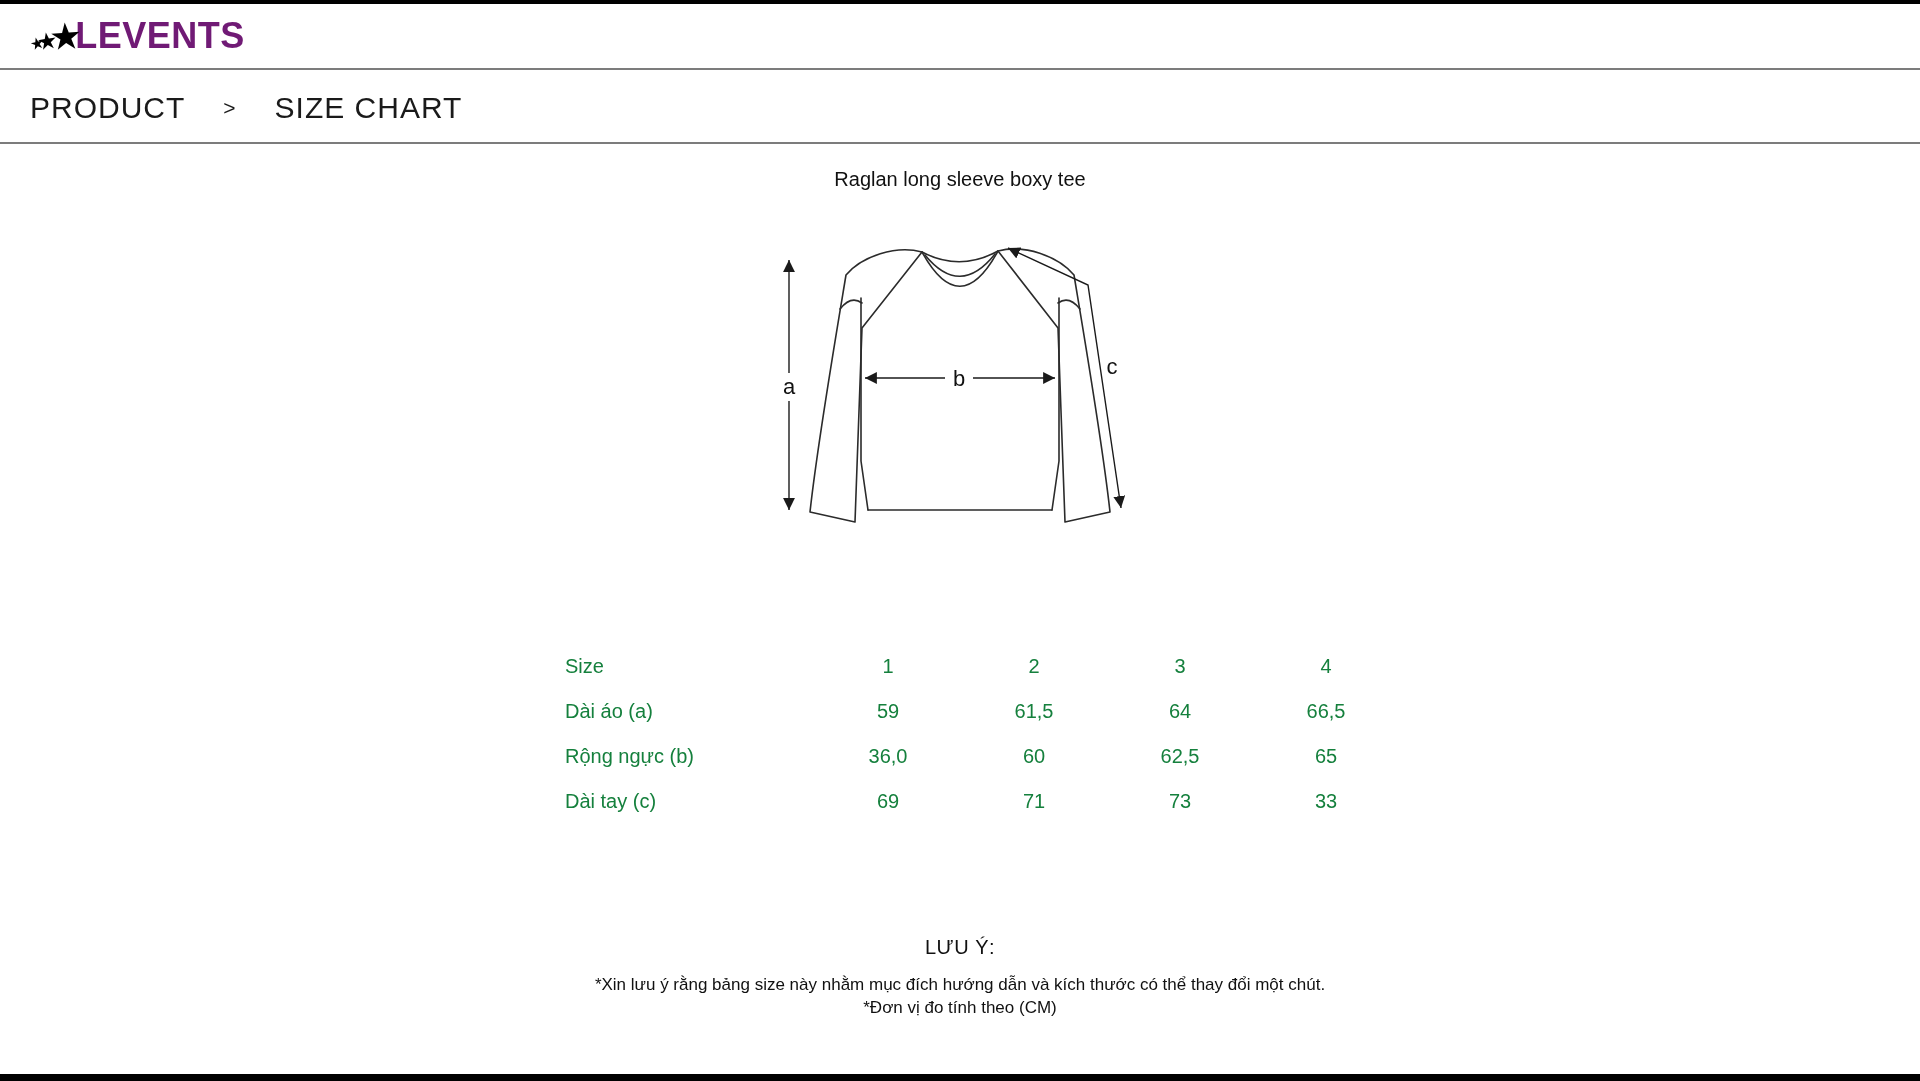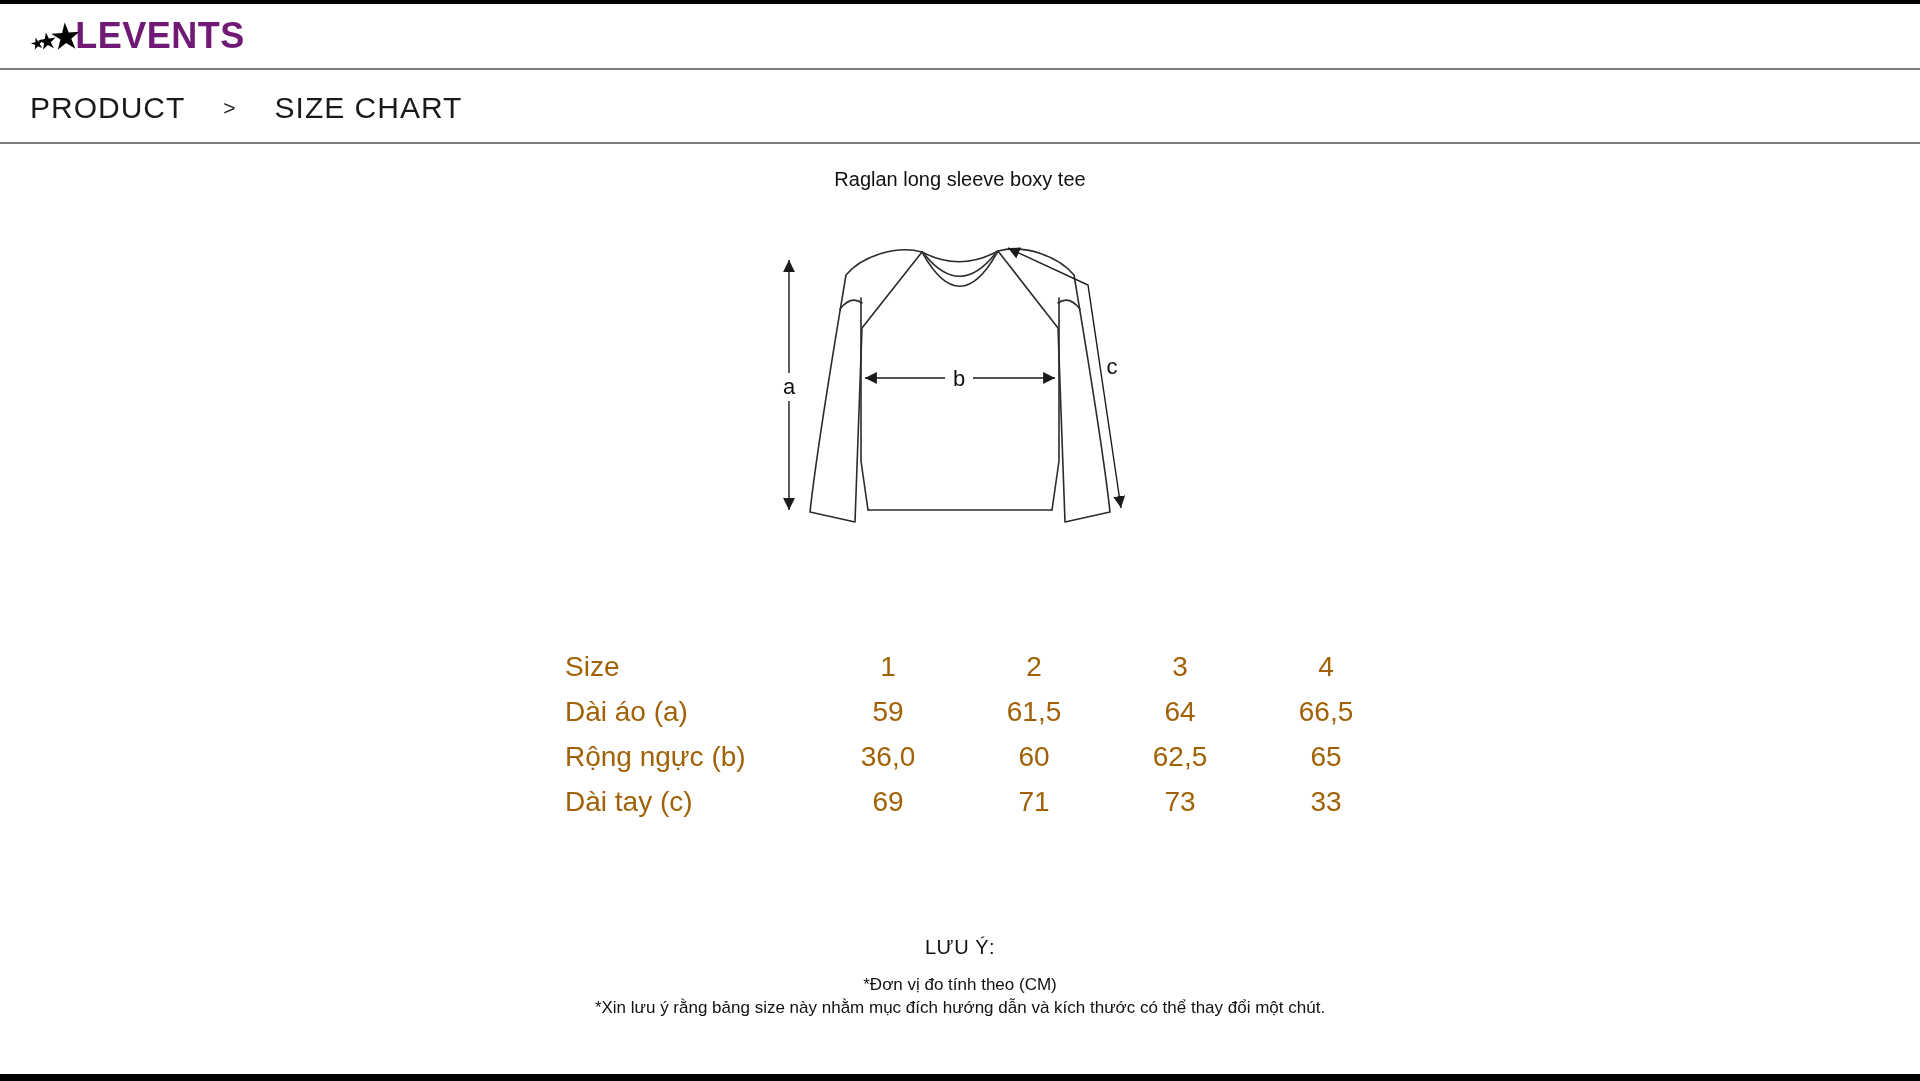--- a/index.html
+++ b/index.html
@@ -36,21 +36,21 @@
 
   .diagram { position:absolute; left:650px; top:190px; width:620px; height:360px; }
   .diagram svg { width:100%; height:100%; }
   .diagram text { font-size:22px; fill:#111; stroke:none; font-family:"Liberation Sans","DejaVu Sans",sans-serif; }
 
   .table-heading { position:absolute; top:598px; left:0; width:100%; text-align:center;
                    font-size:25px; color:#111; }
 
   .size-table { position:absolute; left:565px; top:644px;
                 display:grid; grid-template-columns:250px 146px 146px 146px 146px;
-                grid-auto-rows:45px; align-items:center; font-size:28px; color:#a16207; }
+                grid-auto-rows:45px; align-items:center; font-size:20px; color:#15803d; }
   .size-table .rlabel { text-align:left; }
   .size-table .val { text-align:center; }
 
   .notes { position:absolute; top:936px; left:0; width:100%; text-align:center; color:#111; }
   .notes-heading { font-size:20px; letter-spacing:0.5px; margin:0 0 14px 0; }
   .note-line { font-size:17px; line-height:23px; margin:0; }
 </style>
 </head>
 <body>
 
@@ -141,19 +141,19 @@
 
     <div class="rlabel">Dài tay (c)</div>
     <div class="val">69</div>
     <div class="val">71</div>
     <div class="val">73</div>
     <div class="val">33</div>
   </div>
 
   <div class="notes">
     <p class="notes-heading">LƯU Ý:</p>
+    <p class="note-line">*Xin lưu ý rằng bảng size này nhằm mục đích hướng dẫn và kích thước có thể thay đổi một chút.</p>
     <p class="note-line">*Đơn vị đo tính theo (CM)</p>
-    <p class="note-line">*Xin lưu ý rằng bảng size này nhằm mục đích hướng dẫn và kích thước có thể thay đổi một chút.</p>
   </div>
 
   <div class="bottombar"></div>
 
 </div>
 
 </body></html>

